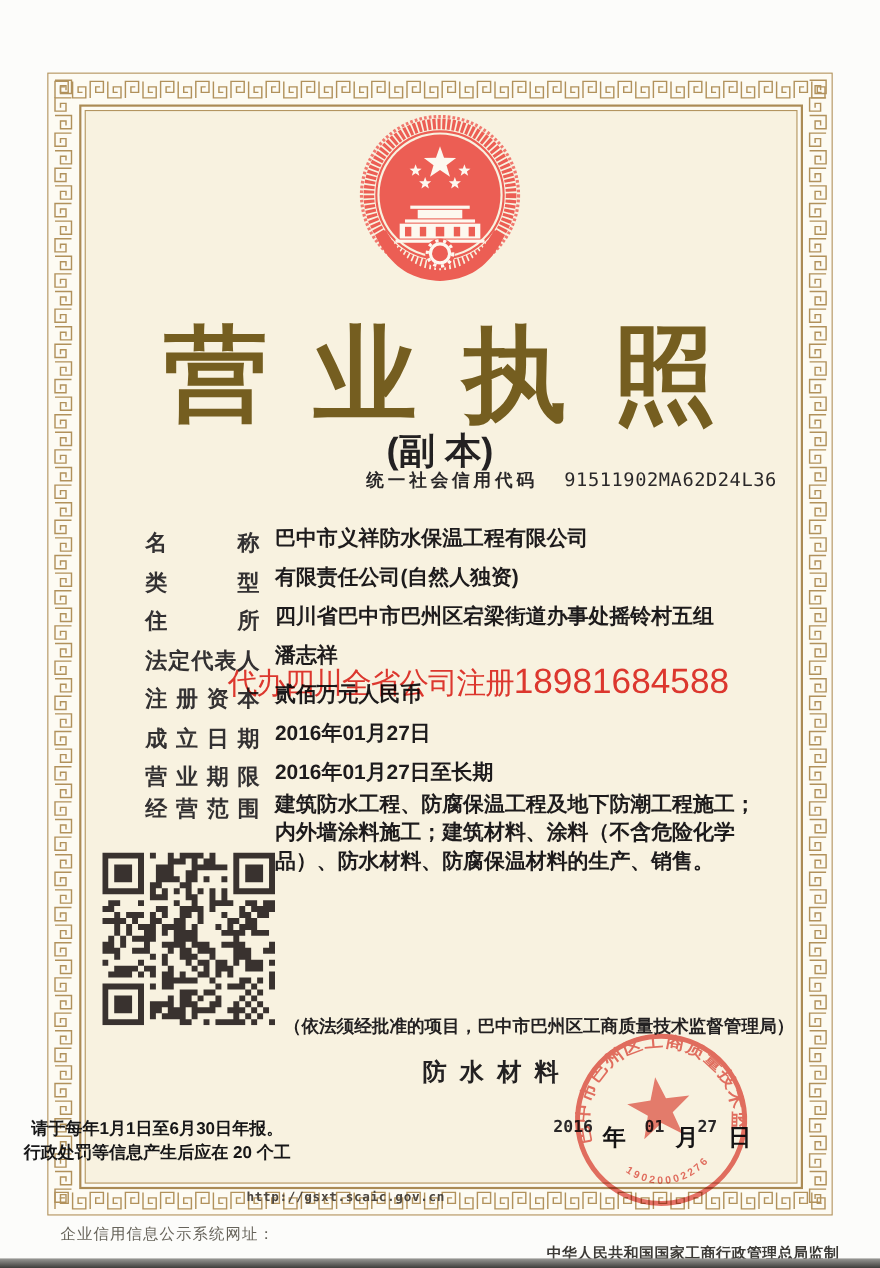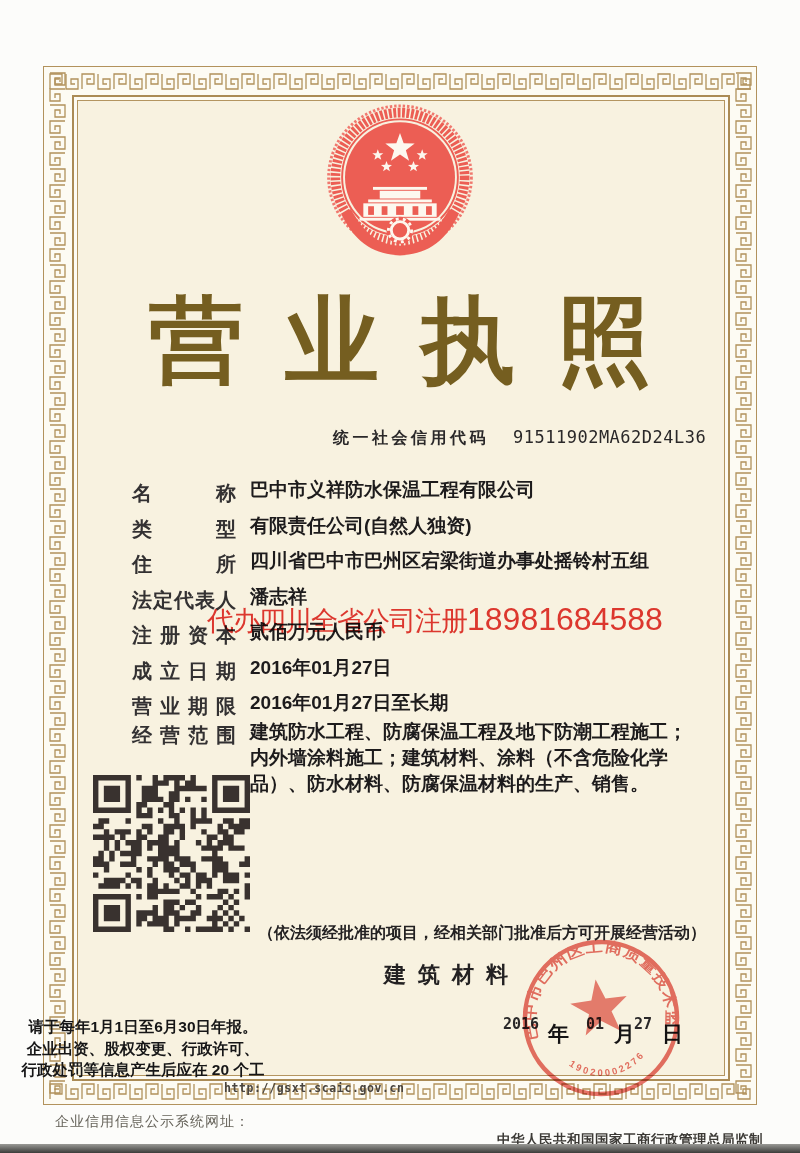--- a/index.html
+++ b/index.html
@@ -97,20 +97,21 @@
       <rect x="98" y="108" width="6" height="9"></rect>
       <rect x="112" y="108" width="6" height="9"></rect>
     </g>
     <path d="M25,118 C40,148 60,158 85,159 C110,158 130,148 145,118 L136,111 C120,140 105,148 85,149 C65,148 50,140 34,111 Z" fill="#ec5e54"></path>
     <circle cx="85" cy="133" r="14" fill="#ec5e54"></circle>
     <circle cx="85" cy="133" r="9" fill="none" stroke="#fdf8ef" stroke-width="3"></circle>
     <circle cx="85" cy="133" r="12" fill="none" stroke="#fdf8ef" stroke-width="3" stroke-dasharray="3 4.4"></circle>
   </svg>
 
   <div class="abs title">营业执照</div>
+  <div class="abs subtitle">(副  本)</div>
   <div class="abs code-row">
     <span class="code-label">统一社会信用代码</span>
     <span class="code-value">91511902MA62D24L36</span>
   </div>
 
   <div class="abs fields" id="fields">
       <div class="f-row" style="min-height: 35.5px;">
         <div class="f-label">
           <span>名</span>
           <span>称</span>
@@ -180,22 +181,22 @@
     </div>
 
   <div class="abs watermark">
     <span class="wm-cn">代办四川全省公司注册</span><span class="wm-num">18981684588</span>
   </div>
 
   <svg class="abs qr" width="157" height="157" id="qr">
       <path d="M0.00,0.00h5.41v5.41h-5.41zM5.41,0.00h5.41v5.41h-5.41zM10.83,0.00h5.41v5.41h-5.41zM16.24,0.00h5.41v5.41h-5.41zM21.66,0.00h5.41v5.41h-5.41zM27.07,0.00h5.41v5.41h-5.41zM32.48,0.00h5.41v5.41h-5.41zM43.31,0.00h5.41v5.41h-5.41zM59.55,0.00h5.41v5.41h-5.41zM70.38,0.00h5.41v5.41h-5.41zM75.79,0.00h5.41v5.41h-5.41zM81.21,0.00h5.41v5.41h-5.41zM86.62,0.00h5.41v5.41h-5.41zM97.45,0.00h5.41v5.41h-5.41zM119.10,0.00h5.41v5.41h-5.41zM124.52,0.00h5.41v5.41h-5.41zM129.93,0.00h5.41v5.41h-5.41zM135.34,0.00h5.41v5.41h-5.41zM140.76,0.00h5.41v5.41h-5.41zM146.17,0.00h5.41v5.41h-5.41zM151.59,0.00h5.41v5.41h-5.41zM0.00,5.41h5.41v5.41h-5.41zM32.48,5.41h5.41v5.41h-5.41zM59.55,5.41h5.41v5.41h-5.41zM64.97,5.41h5.41v5.41h-5.41zM70.38,5.41h5.41v5.41h-5.41zM81.21,5.41h5.41v5.41h-5.41zM92.03,5.41h5.41v5.41h-5.41zM97.45,5.41h5.41v5.41h-5.41zM119.10,5.41h5.41v5.41h-5.41zM151.59,5.41h5.41v5.41h-5.41zM0.00,10.83h5.41v5.41h-5.41zM10.83,10.83h5.41v5.41h-5.41zM16.24,10.83h5.41v5.41h-5.41zM21.66,10.83h5.41v5.41h-5.41zM32.48,10.83h5.41v5.41h-5.41zM48.72,10.83h5.41v5.41h-5.41zM54.14,10.83h5.41v5.41h-5.41zM59.55,10.83h5.41v5.41h-5.41zM81.21,10.83h5.41v5.41h-5.41zM86.62,10.83h5.41v5.41h-5.41zM92.03,10.83h5.41v5.41h-5.41zM97.45,10.83h5.41v5.41h-5.41zM102.86,10.83h5.41v5.41h-5.41zM108.28,10.83h5.41v5.41h-5.41zM119.10,10.83h5.41v5.41h-5.41zM129.93,10.83h5.41v5.41h-5.41zM135.34,10.83h5.41v5.41h-5.41zM140.76,10.83h5.41v5.41h-5.41zM151.59,10.83h5.41v5.41h-5.41zM0.00,16.24h5.41v5.41h-5.41zM10.83,16.24h5.41v5.41h-5.41zM16.24,16.24h5.41v5.41h-5.41zM21.66,16.24h5.41v5.41h-5.41zM32.48,16.24h5.41v5.41h-5.41zM48.72,16.24h5.41v5.41h-5.41zM54.14,16.24h5.41v5.41h-5.41zM59.55,16.24h5.41v5.41h-5.41zM75.79,16.24h5.41v5.41h-5.41zM81.21,16.24h5.41v5.41h-5.41zM119.10,16.24h5.41v5.41h-5.41zM129.93,16.24h5.41v5.41h-5.41zM135.34,16.24h5.41v5.41h-5.41zM140.76,16.24h5.41v5.41h-5.41zM151.59,16.24h5.41v5.41h-5.41zM0.00,21.66h5.41v5.41h-5.41zM10.83,21.66h5.41v5.41h-5.41zM16.24,21.66h5.41v5.41h-5.41zM21.66,21.66h5.41v5.41h-5.41zM32.48,21.66h5.41v5.41h-5.41zM48.72,21.66h5.41v5.41h-5.41zM54.14,21.66h5.41v5.41h-5.41zM59.55,21.66h5.41v5.41h-5.41zM64.97,21.66h5.41v5.41h-5.41zM75.79,21.66h5.41v5.41h-5.41zM81.21,21.66h5.41v5.41h-5.41zM92.03,21.66h5.41v5.41h-5.41zM108.28,21.66h5.41v5.41h-5.41zM119.10,21.66h5.41v5.41h-5.41zM129.93,21.66h5.41v5.41h-5.41zM135.34,21.66h5.41v5.41h-5.41zM140.76,21.66h5.41v5.41h-5.41zM151.59,21.66h5.41v5.41h-5.41zM0.00,27.07h5.41v5.41h-5.41zM32.48,27.07h5.41v5.41h-5.41zM43.31,27.07h5.41v5.41h-5.41zM48.72,27.07h5.41v5.41h-5.41zM70.38,27.07h5.41v5.41h-5.41zM75.79,27.07h5.41v5.41h-5.41zM119.10,27.07h5.41v5.41h-5.41zM151.59,27.07h5.41v5.41h-5.41zM0.00,32.48h5.41v5.41h-5.41zM5.41,32.48h5.41v5.41h-5.41zM10.83,32.48h5.41v5.41h-5.41zM16.24,32.48h5.41v5.41h-5.41zM21.66,32.48h5.41v5.41h-5.41zM27.07,32.48h5.41v5.41h-5.41zM32.48,32.48h5.41v5.41h-5.41zM43.31,32.48h5.41v5.41h-5.41zM54.14,32.48h5.41v5.41h-5.41zM64.97,32.48h5.41v5.41h-5.41zM75.79,32.48h5.41v5.41h-5.41zM86.62,32.48h5.41v5.41h-5.41zM97.45,32.48h5.41v5.41h-5.41zM108.28,32.48h5.41v5.41h-5.41zM119.10,32.48h5.41v5.41h-5.41zM124.52,32.48h5.41v5.41h-5.41zM129.93,32.48h5.41v5.41h-5.41zM135.34,32.48h5.41v5.41h-5.41zM140.76,32.48h5.41v5.41h-5.41zM146.17,32.48h5.41v5.41h-5.41zM151.59,32.48h5.41v5.41h-5.41zM43.31,37.90h5.41v5.41h-5.41zM48.72,37.90h5.41v5.41h-5.41zM54.14,37.90h5.41v5.41h-5.41zM75.79,37.90h5.41v5.41h-5.41zM81.21,37.90h5.41v5.41h-5.41zM97.45,37.90h5.41v5.41h-5.41zM108.28,37.90h5.41v5.41h-5.41zM5.41,43.31h5.41v5.41h-5.41zM10.83,43.31h5.41v5.41h-5.41zM32.48,43.31h5.41v5.41h-5.41zM64.97,43.31h5.41v5.41h-5.41zM81.21,43.31h5.41v5.41h-5.41zM97.45,43.31h5.41v5.41h-5.41zM102.86,43.31h5.41v5.41h-5.41zM108.28,43.31h5.41v5.41h-5.41zM113.69,43.31h5.41v5.41h-5.41zM129.93,43.31h5.41v5.41h-5.41zM135.34,43.31h5.41v5.41h-5.41zM146.17,43.31h5.41v5.41h-5.41zM151.59,43.31h5.41v5.41h-5.41zM0.00,48.72h5.41v5.41h-5.41zM5.41,48.72h5.41v5.41h-5.41zM48.72,48.72h5.41v5.41h-5.41zM54.14,48.72h5.41v5.41h-5.41zM70.38,48.72h5.41v5.41h-5.41zM75.79,48.72h5.41v5.41h-5.41zM81.21,48.72h5.41v5.41h-5.41zM86.62,48.72h5.41v5.41h-5.41zM97.45,48.72h5.41v5.41h-5.41zM124.52,48.72h5.41v5.41h-5.41zM135.34,48.72h5.41v5.41h-5.41zM140.76,48.72h5.41v5.41h-5.41zM146.17,48.72h5.41v5.41h-5.41zM151.59,48.72h5.41v5.41h-5.41zM10.83,54.14h5.41v5.41h-5.41zM21.66,54.14h5.41v5.41h-5.41zM27.07,54.14h5.41v5.41h-5.41zM32.48,54.14h5.41v5.41h-5.41zM43.31,54.14h5.41v5.41h-5.41zM54.14,54.14h5.41v5.41h-5.41zM70.38,54.14h5.41v5.41h-5.41zM75.79,54.14h5.41v5.41h-5.41zM86.62,54.14h5.41v5.41h-5.41zM108.28,54.14h5.41v5.41h-5.41zM124.52,54.14h5.41v5.41h-5.41zM129.93,54.14h5.41v5.41h-5.41zM140.76,54.14h5.41v5.41h-5.41zM146.17,54.14h5.41v5.41h-5.41zM0.00,59.55h5.41v5.41h-5.41zM5.41,59.55h5.41v5.41h-5.41zM10.83,59.55h5.41v5.41h-5.41zM16.24,59.55h5.41v5.41h-5.41zM27.07,59.55h5.41v5.41h-5.41zM43.31,59.55h5.41v5.41h-5.41zM48.72,59.55h5.41v5.41h-5.41zM64.97,59.55h5.41v5.41h-5.41zM70.38,59.55h5.41v5.41h-5.41zM86.62,59.55h5.41v5.41h-5.41zM113.69,59.55h5.41v5.41h-5.41zM119.10,59.55h5.41v5.41h-5.41zM129.93,59.55h5.41v5.41h-5.41zM135.34,59.55h5.41v5.41h-5.41zM10.83,64.97h5.41v5.41h-5.41zM21.66,64.97h5.41v5.41h-5.41zM32.48,64.97h5.41v5.41h-5.41zM37.90,64.97h5.41v5.41h-5.41zM43.31,64.97h5.41v5.41h-5.41zM54.14,64.97h5.41v5.41h-5.41zM59.55,64.97h5.41v5.41h-5.41zM64.97,64.97h5.41v5.41h-5.41zM70.38,64.97h5.41v5.41h-5.41zM81.21,64.97h5.41v5.41h-5.41zM102.86,64.97h5.41v5.41h-5.41zM113.69,64.97h5.41v5.41h-5.41zM124.52,64.97h5.41v5.41h-5.41zM129.93,64.97h5.41v5.41h-5.41zM135.34,64.97h5.41v5.41h-5.41zM10.83,70.38h5.41v5.41h-5.41zM21.66,70.38h5.41v5.41h-5.41zM37.90,70.38h5.41v5.41h-5.41zM43.31,70.38h5.41v5.41h-5.41zM54.14,70.38h5.41v5.41h-5.41zM64.97,70.38h5.41v5.41h-5.41zM70.38,70.38h5.41v5.41h-5.41zM75.79,70.38h5.41v5.41h-5.41zM81.21,70.38h5.41v5.41h-5.41zM108.28,70.38h5.41v5.41h-5.41zM113.69,70.38h5.41v5.41h-5.41zM119.10,70.38h5.41v5.41h-5.41zM124.52,70.38h5.41v5.41h-5.41zM135.34,70.38h5.41v5.41h-5.41zM140.76,70.38h5.41v5.41h-5.41zM146.17,70.38h5.41v5.41h-5.41zM5.41,75.79h5.41v5.41h-5.41zM16.24,75.79h5.41v5.41h-5.41zM27.07,75.79h5.41v5.41h-5.41zM32.48,75.79h5.41v5.41h-5.41zM37.90,75.79h5.41v5.41h-5.41zM43.31,75.79h5.41v5.41h-5.41zM64.97,75.79h5.41v5.41h-5.41zM70.38,75.79h5.41v5.41h-5.41zM75.79,75.79h5.41v5.41h-5.41zM81.21,75.79h5.41v5.41h-5.41zM119.10,75.79h5.41v5.41h-5.41zM0.00,81.21h5.41v5.41h-5.41zM5.41,81.21h5.41v5.41h-5.41zM16.24,81.21h5.41v5.41h-5.41zM37.90,81.21h5.41v5.41h-5.41zM54.14,81.21h5.41v5.41h-5.41zM59.55,81.21h5.41v5.41h-5.41zM64.97,81.21h5.41v5.41h-5.41zM70.38,81.21h5.41v5.41h-5.41zM81.21,81.21h5.41v5.41h-5.41zM86.62,81.21h5.41v5.41h-5.41zM92.03,81.21h5.41v5.41h-5.41zM108.28,81.21h5.41v5.41h-5.41zM113.69,81.21h5.41v5.41h-5.41zM119.10,81.21h5.41v5.41h-5.41zM124.52,81.21h5.41v5.41h-5.41zM151.59,81.21h5.41v5.41h-5.41zM0.00,86.62h5.41v5.41h-5.41zM5.41,86.62h5.41v5.41h-5.41zM10.83,86.62h5.41v5.41h-5.41zM27.07,86.62h5.41v5.41h-5.41zM32.48,86.62h5.41v5.41h-5.41zM37.90,86.62h5.41v5.41h-5.41zM59.55,86.62h5.41v5.41h-5.41zM70.38,86.62h5.41v5.41h-5.41zM75.79,86.62h5.41v5.41h-5.41zM86.62,86.62h5.41v5.41h-5.41zM92.03,86.62h5.41v5.41h-5.41zM97.45,86.62h5.41v5.41h-5.41zM119.10,86.62h5.41v5.41h-5.41zM124.52,86.62h5.41v5.41h-5.41zM129.93,86.62h5.41v5.41h-5.41zM146.17,86.62h5.41v5.41h-5.41zM151.59,86.62h5.41v5.41h-5.41zM10.83,92.03h5.41v5.41h-5.41zM43.31,92.03h5.41v5.41h-5.41zM54.14,92.03h5.41v5.41h-5.41zM70.38,92.03h5.41v5.41h-5.41zM75.79,92.03h5.41v5.41h-5.41zM81.21,92.03h5.41v5.41h-5.41zM97.45,92.03h5.41v5.41h-5.41zM119.10,92.03h5.41v5.41h-5.41zM124.52,92.03h5.41v5.41h-5.41zM129.93,92.03h5.41v5.41h-5.41zM0.00,97.45h5.41v5.41h-5.41zM32.48,97.45h5.41v5.41h-5.41zM54.14,97.45h5.41v5.41h-5.41zM75.79,97.45h5.41v5.41h-5.41zM86.62,97.45h5.41v5.41h-5.41zM92.03,97.45h5.41v5.41h-5.41zM102.86,97.45h5.41v5.41h-5.41zM108.28,97.45h5.41v5.41h-5.41zM119.10,97.45h5.41v5.41h-5.41zM129.93,97.45h5.41v5.41h-5.41zM135.34,97.45h5.41v5.41h-5.41zM140.76,97.45h5.41v5.41h-5.41zM151.59,97.45h5.41v5.41h-5.41zM10.83,102.86h5.41v5.41h-5.41zM16.24,102.86h5.41v5.41h-5.41zM21.66,102.86h5.41v5.41h-5.41zM27.07,102.86h5.41v5.41h-5.41zM37.90,102.86h5.41v5.41h-5.41zM43.31,102.86h5.41v5.41h-5.41zM59.55,102.86h5.41v5.41h-5.41zM81.21,102.86h5.41v5.41h-5.41zM92.03,102.86h5.41v5.41h-5.41zM102.86,102.86h5.41v5.41h-5.41zM108.28,102.86h5.41v5.41h-5.41zM113.69,102.86h5.41v5.41h-5.41zM129.93,102.86h5.41v5.41h-5.41zM135.34,102.86h5.41v5.41h-5.41zM140.76,102.86h5.41v5.41h-5.41zM5.41,108.28h5.41v5.41h-5.41zM10.83,108.28h5.41v5.41h-5.41zM16.24,108.28h5.41v5.41h-5.41zM21.66,108.28h5.41v5.41h-5.41zM32.48,108.28h5.41v5.41h-5.41zM43.31,108.28h5.41v5.41h-5.41zM54.14,108.28h5.41v5.41h-5.41zM59.55,108.28h5.41v5.41h-5.41zM70.38,108.28h5.41v5.41h-5.41zM86.62,108.28h5.41v5.41h-5.41zM92.03,108.28h5.41v5.41h-5.41zM102.86,108.28h5.41v5.41h-5.41zM113.69,108.28h5.41v5.41h-5.41zM151.59,108.28h5.41v5.41h-5.41zM54.14,113.69h5.41v5.41h-5.41zM59.55,113.69h5.41v5.41h-5.41zM64.97,113.69h5.41v5.41h-5.41zM70.38,113.69h5.41v5.41h-5.41zM75.79,113.69h5.41v5.41h-5.41zM81.21,113.69h5.41v5.41h-5.41zM97.45,113.69h5.41v5.41h-5.41zM124.52,113.69h5.41v5.41h-5.41zM129.93,113.69h5.41v5.41h-5.41zM140.76,113.69h5.41v5.41h-5.41zM151.59,113.69h5.41v5.41h-5.41zM0.00,119.10h5.41v5.41h-5.41zM5.41,119.10h5.41v5.41h-5.41zM10.83,119.10h5.41v5.41h-5.41zM16.24,119.10h5.41v5.41h-5.41zM21.66,119.10h5.41v5.41h-5.41zM27.07,119.10h5.41v5.41h-5.41zM32.48,119.10h5.41v5.41h-5.41zM43.31,119.10h5.41v5.41h-5.41zM54.14,119.10h5.41v5.41h-5.41zM59.55,119.10h5.41v5.41h-5.41zM102.86,119.10h5.41v5.41h-5.41zM113.69,119.10h5.41v5.41h-5.41zM119.10,119.10h5.41v5.41h-5.41zM124.52,119.10h5.41v5.41h-5.41zM135.34,119.10h5.41v5.41h-5.41zM151.59,119.10h5.41v5.41h-5.41zM0.00,124.52h5.41v5.41h-5.41zM32.48,124.52h5.41v5.41h-5.41zM70.38,124.52h5.41v5.41h-5.41zM75.79,124.52h5.41v5.41h-5.41zM81.21,124.52h5.41v5.41h-5.41zM92.03,124.52h5.41v5.41h-5.41zM97.45,124.52h5.41v5.41h-5.41zM129.93,124.52h5.41v5.41h-5.41zM140.76,124.52h5.41v5.41h-5.41zM0.00,129.93h5.41v5.41h-5.41zM10.83,129.93h5.41v5.41h-5.41zM16.24,129.93h5.41v5.41h-5.41zM21.66,129.93h5.41v5.41h-5.41zM32.48,129.93h5.41v5.41h-5.41zM59.55,129.93h5.41v5.41h-5.41zM70.38,129.93h5.41v5.41h-5.41zM75.79,129.93h5.41v5.41h-5.41zM86.62,129.93h5.41v5.41h-5.41zM102.86,129.93h5.41v5.41h-5.41zM124.52,129.93h5.41v5.41h-5.41zM135.34,129.93h5.41v5.41h-5.41zM0.00,135.34h5.41v5.41h-5.41zM10.83,135.34h5.41v5.41h-5.41zM16.24,135.34h5.41v5.41h-5.41zM21.66,135.34h5.41v5.41h-5.41zM32.48,135.34h5.41v5.41h-5.41zM43.31,135.34h5.41v5.41h-5.41zM48.72,135.34h5.41v5.41h-5.41zM54.14,135.34h5.41v5.41h-5.41zM59.55,135.34h5.41v5.41h-5.41zM70.38,135.34h5.41v5.41h-5.41zM75.79,135.34h5.41v5.41h-5.41zM81.21,135.34h5.41v5.41h-5.41zM97.45,135.34h5.41v5.41h-5.41zM102.86,135.34h5.41v5.41h-5.41zM119.10,135.34h5.41v5.41h-5.41zM129.93,135.34h5.41v5.41h-5.41zM140.76,135.34h5.41v5.41h-5.41zM0.00,140.76h5.41v5.41h-5.41zM10.83,140.76h5.41v5.41h-5.41zM16.24,140.76h5.41v5.41h-5.41zM21.66,140.76h5.41v5.41h-5.41zM32.48,140.76h5.41v5.41h-5.41zM43.31,140.76h5.41v5.41h-5.41zM48.72,140.76h5.41v5.41h-5.41zM59.55,140.76h5.41v5.41h-5.41zM64.97,140.76h5.41v5.41h-5.41zM70.38,140.76h5.41v5.41h-5.41zM81.21,140.76h5.41v5.41h-5.41zM86.62,140.76h5.41v5.41h-5.41zM92.03,140.76h5.41v5.41h-5.41zM97.45,140.76h5.41v5.41h-5.41zM113.69,140.76h5.41v5.41h-5.41zM119.10,140.76h5.41v5.41h-5.41zM124.52,140.76h5.41v5.41h-5.41zM135.34,140.76h5.41v5.41h-5.41zM146.17,140.76h5.41v5.41h-5.41zM0.00,146.17h5.41v5.41h-5.41zM32.48,146.17h5.41v5.41h-5.41zM43.31,146.17h5.41v5.41h-5.41zM54.14,146.17h5.41v5.41h-5.41zM59.55,146.17h5.41v5.41h-5.41zM64.97,146.17h5.41v5.41h-5.41zM70.38,146.17h5.41v5.41h-5.41zM81.21,146.17h5.41v5.41h-5.41zM119.10,146.17h5.41v5.41h-5.41zM129.93,146.17h5.41v5.41h-5.41zM140.76,146.17h5.41v5.41h-5.41zM0.00,151.59h5.41v5.41h-5.41zM5.41,151.59h5.41v5.41h-5.41zM10.83,151.59h5.41v5.41h-5.41zM16.24,151.59h5.41v5.41h-5.41zM21.66,151.59h5.41v5.41h-5.41zM27.07,151.59h5.41v5.41h-5.41zM32.48,151.59h5.41v5.41h-5.41zM70.38,151.59h5.41v5.41h-5.41zM75.79,151.59h5.41v5.41h-5.41zM92.03,151.59h5.41v5.41h-5.41zM102.86,151.59h5.41v5.41h-5.41zM108.28,151.59h5.41v5.41h-5.41zM113.69,151.59h5.41v5.41h-5.41zM119.10,151.59h5.41v5.41h-5.41zM124.52,151.59h5.41v5.41h-5.41zM135.34,151.59h5.41v5.41h-5.41zM151.59,151.59h5.41v5.41h-5.41z" fill="#39322f"></path>
     </svg>
 
-  <div class="abs approval-note">（依法须经批准的项目，经相关部门批准后方可开展经营活动）</div>
-  <div class="abs registrar">建筑材料</div>
+  <div class="abs approval-note">（依法须经批准的项目，巴中市巴州区工商质量技术监督管理局）</div>
+  <div class="abs registrar">防水材料</div>
 
   <span class="abs date-num" style="left:503px;top:1015px">2016</span>
   <span class="abs date-char" style="left:548px;top:1020px">年</span>
   <span class="abs date-num" style="left:586px;top:1015px">01</span>
   <span class="abs date-char" style="left:614px;top:1020px">月</span>
   <span class="abs date-num" style="left:634px;top:1015px">27</span>
   <span class="abs date-char" style="left:662px;top:1020px">日</span>
 
   <svg class="abs seal" width="170" height="170" viewBox="0 0 170 170">
     <g transform="rotate(-8 85 85)">
@@ -209,20 +210,19 @@
         <textPath href="#sealArcTop" startOffset="4" textLength="312" lengthAdjust="spacingAndGlyphs">巴中市巴州区工商质量技术监督管理局</textPath>
       </text>
       <text font-size="9.5" font-weight="bold" fill="#e2544a" letter-spacing="2.5" text-anchor="middle">
         <textPath href="#sealArcBottom" startOffset="50%">19020002276</textPath>
       </text>
     </g>
   </svg>
 
   <div class="abs notice" id="notice">
       <div>请于每年1月1日至6月30日年报。</div>
-      <div>企业出资、股权变更、行政许可、</div>
       <div>行政处罚等信息产生后应在 20 个工</div>
     </div>
   <span class="abs url">http://gsxt.scaic.gov.cn</span>
   <span class="abs site-label">企业信用信息公示系统网址：</span>
   <span class="abs issuer">中华人民共和国国家工商行政管理总局监制</span>
   <div class="abs scan-edge"></div>
 </div>
 
 </body></html>

